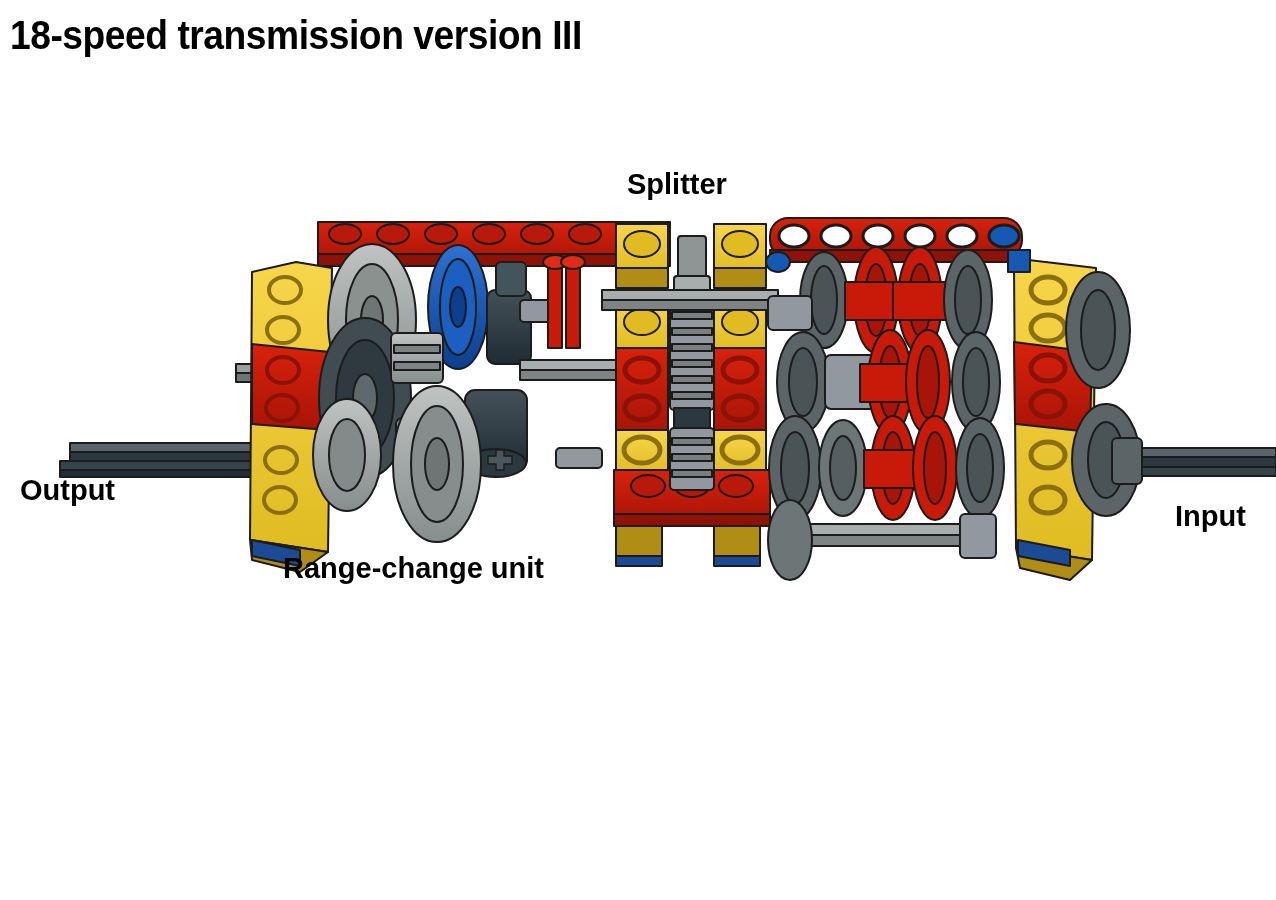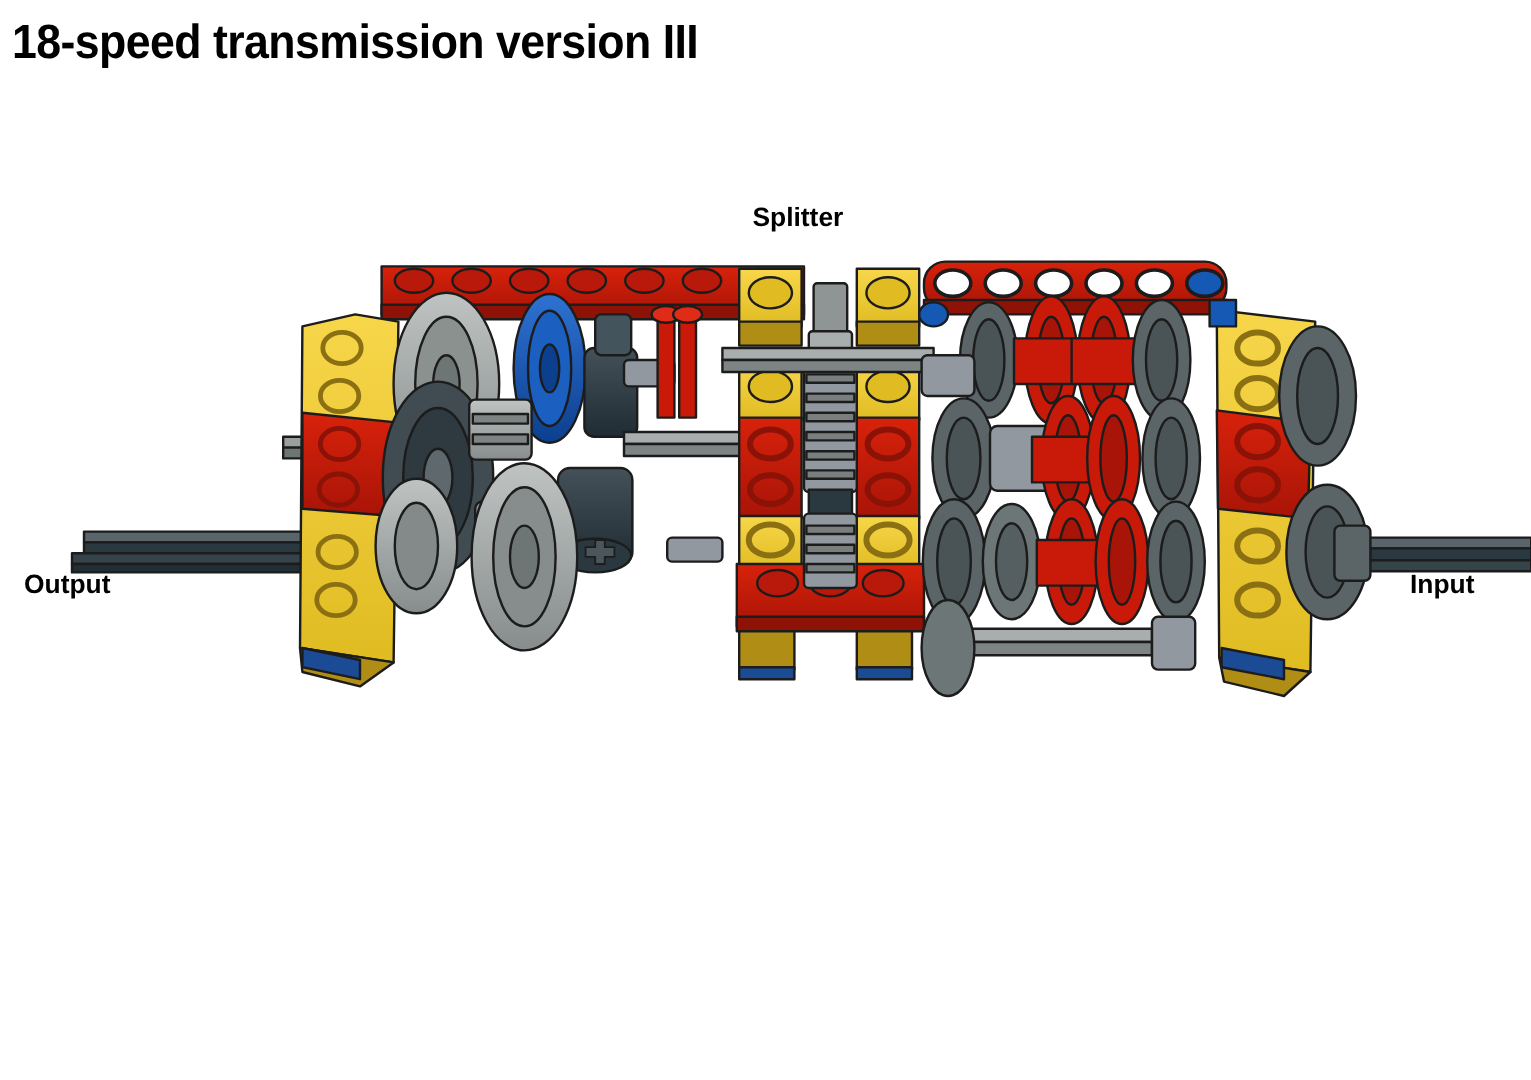--- a/index.html
+++ b/index.html
@@ -12,26 +12,26 @@
 
   
   .title{
     position:absolute;left:10px;top:13px;
     font-family:"Liberation Sans Narrow","Liberation Sans",sans-serif;
     font-weight:bold;font-size:40px;letter-spacing:-0.5px;
     color:#000;white-space:nowrap;
     transform:scaleX(.93);transform-origin:left center;
   }
   .lbl{
-    position:absolute;font-weight:bold;font-size:22px;color:#000;
+    position:absolute;font-weight:bold;font-size:29px;color:#000;
     white-space:nowrap;letter-spacing:0px;
   }
   #lbl-splitter{left:627px;top:168px;}
   #lbl-output{left:8px;top:474px;margin-left:12px;}
-  #lbl-input{left:1175px;top:474px;}
+  #lbl-input{left:1175px;top:500px;}
   #lbl-range{left:283px;top:552px;}
   #lbl-main{left:763px;top:578px;}
   svg.model{position:absolute;left:0;top:0;width:1276px;height:900px;}
 </style>
 </head>
 <body>
 
 <div id="stage">
 
   <svg class="model" viewBox="0 0 1276 900">
@@ -372,14 +372,15 @@
       </g>
 
     </g>
   </svg>
 
   <div class="title">18-speed transmission version III</div>
 
   <div class="lbl" id="lbl-splitter">Splitter</div>
   <div class="lbl" id="lbl-output">Output</div>
   <div class="lbl" id="lbl-input">Input</div>
+  <div class="lbl" id="lbl-range">Range-change unit</div>
 
 </div>
 
 </body></html>

